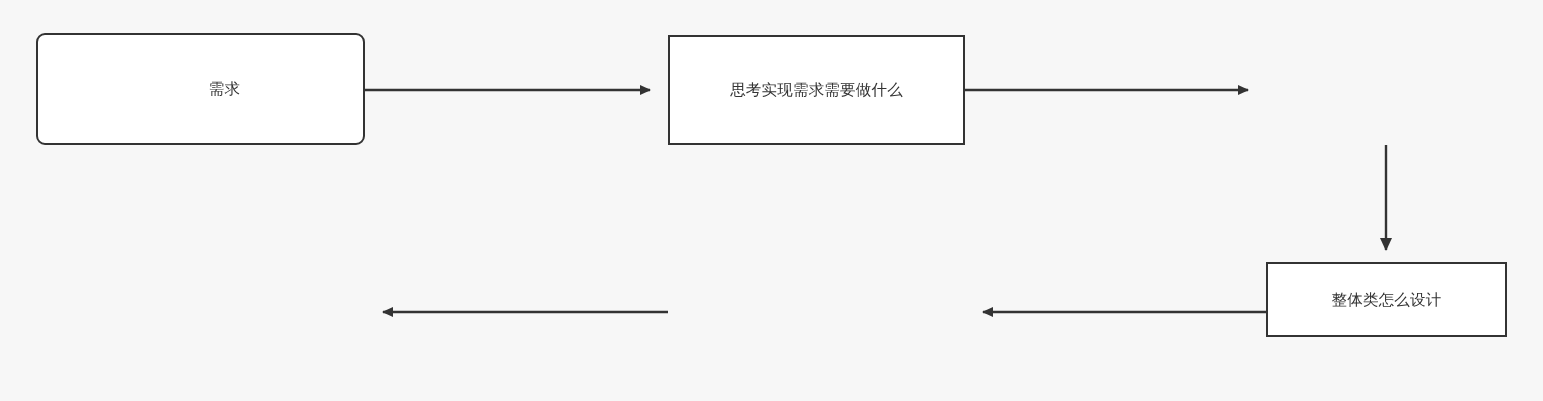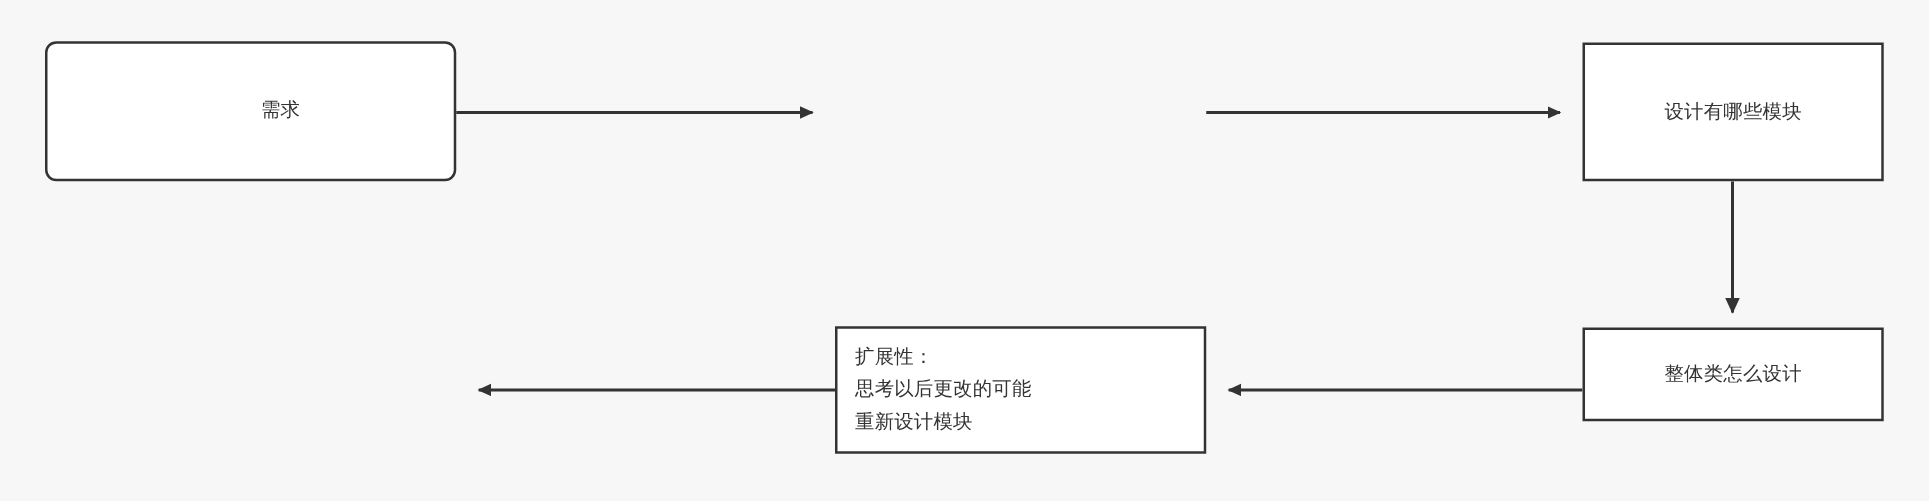--- a/index.html
+++ b/index.html
@@ -89,29 +89,24 @@
     </g>
     <g>
       <line x1="668" y1="312" x2="383" y2="312" stroke="#333333" stroke-width="2.4" marker-end="url(#arrow-left)"></line>
     </g>
   </svg>
 
   <div class="node rounded center" style="left:36px; top:33px; width:329px; height:112px;padding-left:48px;">
     <span class="node-text">需求</span>
   </div>
 
+  <div class="node center" style="left:668px; top:35px; width:297px; height:110px;">
+    <span class="node-text">思考实现需求需要做什么</span>
+  </div>
 
-  <div class="node center" style="left:1266px; top:34px; width:241px; height:111px;">
-    <span class="node-text">设计有哪些模块</span>
-  </div>
 
   <div class="node center" style="left:1266px; top:262px; width:241px; height:75px;">
     <span class="node-text">整体类怎么设计</span>
   </div>
 
-  <div class="node left" style="left:668px; top:261px; width:297px; height:102px;">
-    <span class="node-text">扩展性：
-思考以后更改的可能
-重新设计模块</span>
-  </div>
 
 
 </div>
 
 </body></html>

